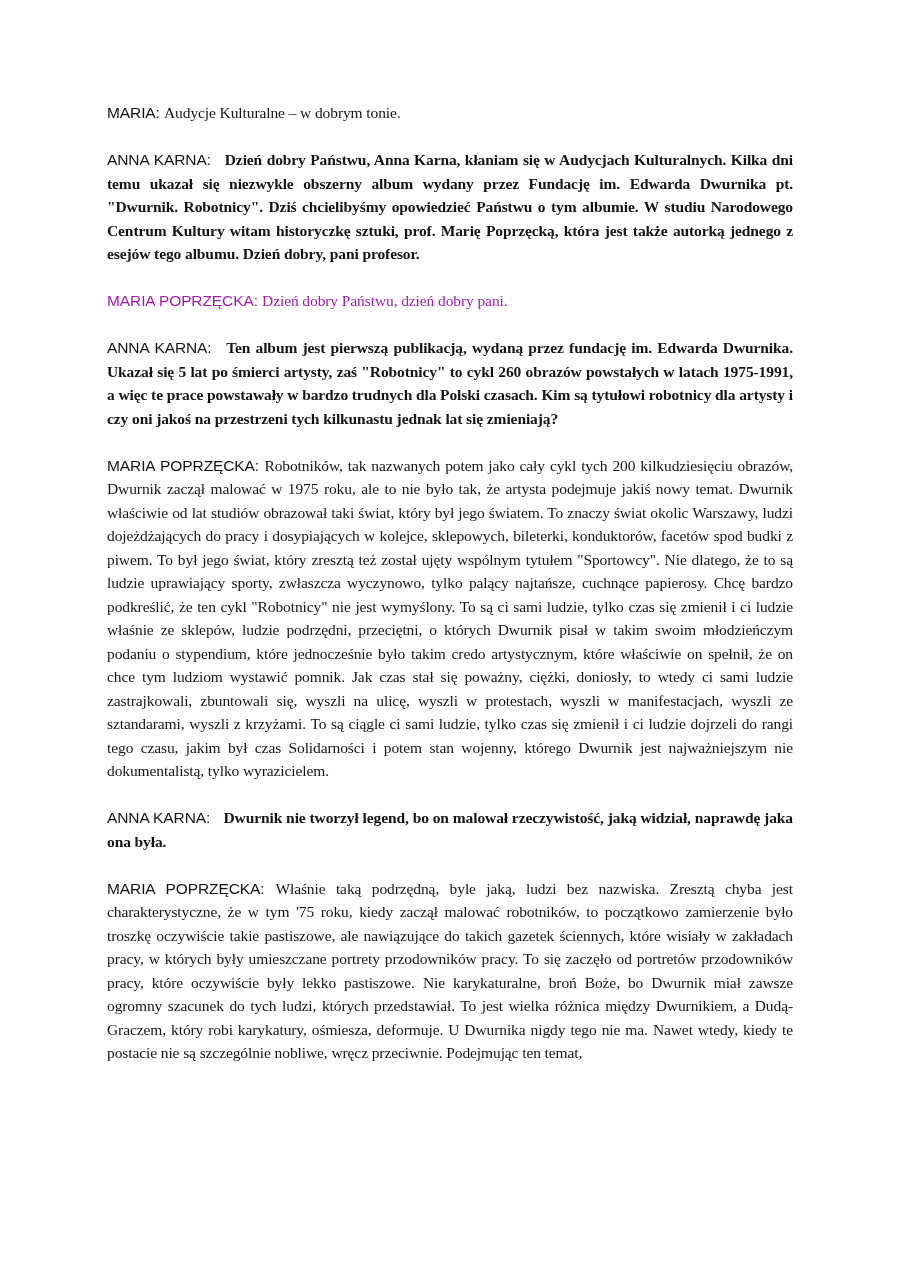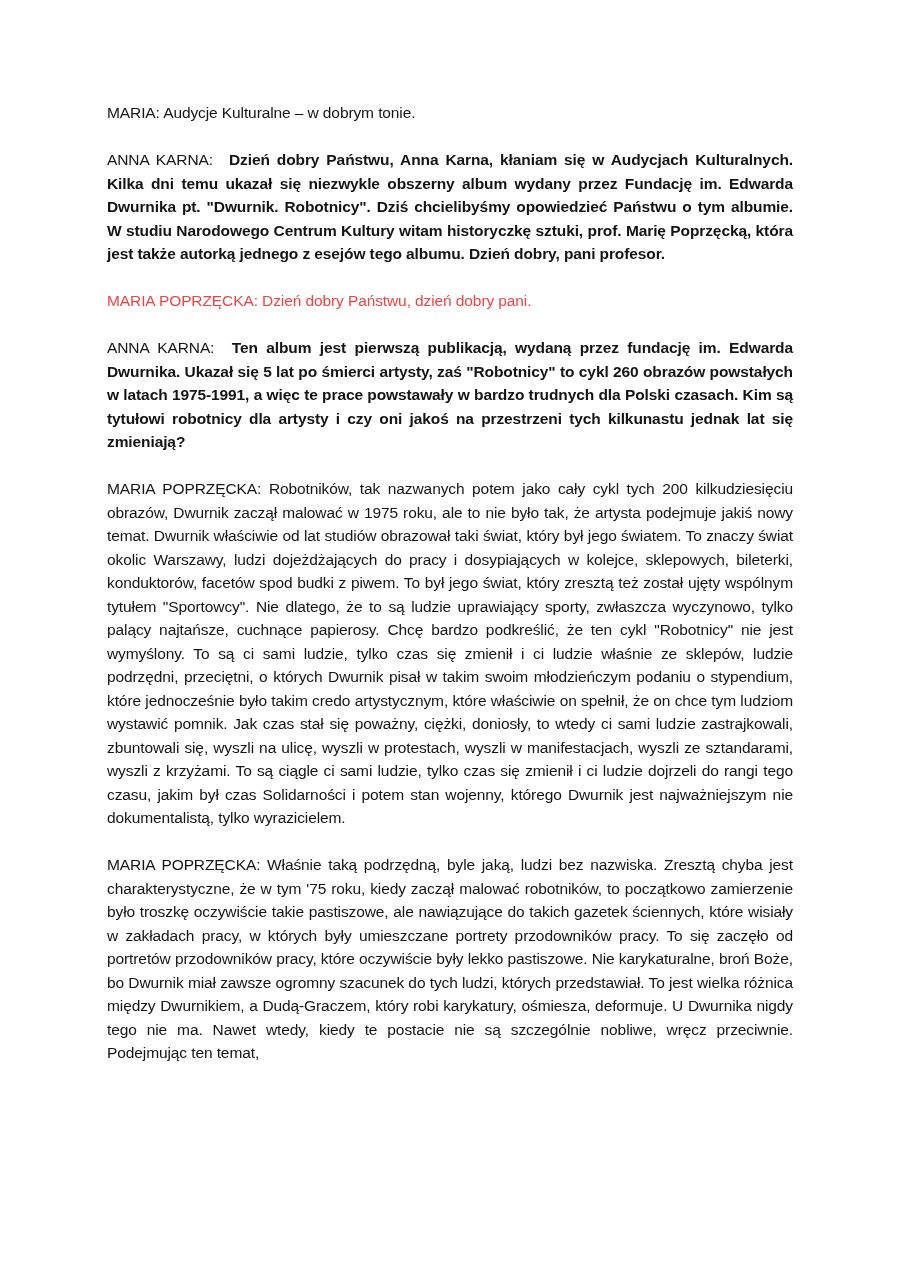--- a/index.html
+++ b/index.html
@@ -27,37 +27,39 @@
     color: #141414;
     text-align: justify;
     margin: 0 0 23.5px 0;
     letter-spacing: -0.1px;
   }
   p.para .speaker {
     font-weight: normal;
   }
   p.para .speech {
     font-weight: normal;
+    font-family: Liberation Serif, serif;
   }
   p.para.bold .speech {
     font-weight: bold;
     margin-left: 9px;
   }
 </style>
 </head>
 <body>
 
 <main class="page" style="background: rgb(255, 255, 255);">
   <section class="transcript">
   <p class="para" style="color: rgb(20, 20, 20);"><span class="speaker">MARIA:</span><span> </span><span class="speech">Audycje Kulturalne – w dobrym tonie.</span></p>
 
   <p class="para bold" style="color: rgb(20, 20, 20);"><span class="speaker">ANNA KARNA:</span><span> </span><span class="speech">Dzień dobry Państwu, Anna Karna, kłaniam się w Audycjach Kulturalnych. Kilka dni temu ukazał się niezwykle obszerny album wydany przez Fundację im. Edwarda Dwurnika pt. "Dwurnik. Robotnicy". Dziś chcielibyśmy opowiedzieć Państwu o tym albumie. W studiu Narodowego Centrum Kultury witam historyczkę sztuki, prof. Marię Poprzęcką, która jest także autorką jednego z esejów tego albumu. Dzień dobry, pani profesor.</span></p>
 
-  <p class="para" style="color: #ef4444;"><span class="speaker">MARIA POPRZĘCKA:</span><span> </span><span class="speech">Dzień dobry Państwu, dzień dobry pani.</span></p>
+  <p class="para" style="color: #a21caf;"><span class="speaker">MARIA POPRZĘCKA:</span><span> </span><span class="speech">Dzień dobry Państwu, dzień dobry pani.</span></p>
 
   <p class="para bold" style="color: rgb(20, 20, 20);"><span class="speaker">ANNA KARNA:</span><span> </span><span class="speech">Ten album jest pierwszą publikacją, wydaną przez fundację im. Edwarda Dwurnika. Ukazał się 5 lat po śmierci artysty, zaś "Robotnicy" to cykl 260 obrazów powstałych w latach 1975-1991, a więc te prace powstawały w bardzo trudnych dla Polski czasach. Kim są tytułowi robotnicy dla artysty i czy oni jakoś na przestrzeni tych kilkunastu jednak lat się zmieniają?</span></p>
 
   <p class="para" style="color: rgb(20, 20, 20);"><span class="speaker">MARIA POPRZĘCKA:</span><span> </span><span class="speech">Robotników, tak nazwanych potem jako cały cykl tych 200 kilkudziesięciu obrazów, Dwurnik zaczął malować w 1975 roku, ale to nie było tak, że artysta podejmuje jakiś nowy temat. Dwurnik właściwie od lat studiów obrazował taki świat, który był jego światem. To znaczy świat okolic Warszawy, ludzi dojeżdżających do pracy i dosypiających w kolejce, sklepowych, bileterki, konduktorów, facetów spod budki z piwem. To był jego świat, który zresztą też został ujęty wspólnym tytułem "Sportowcy". Nie dlatego, że to są ludzie uprawiający sporty, zwłaszcza wyczynowo, tylko palący najtańsze, cuchnące papierosy. Chcę bardzo podkreślić, że ten cykl "Robotnicy" nie jest wymyślony. To są ci sami ludzie, tylko czas się zmienił i ci ludzie właśnie ze sklepów, ludzie podrzędni, przeciętni, o których Dwurnik pisał w takim swoim młodzieńczym podaniu o stypendium, które jednocześnie było takim credo artystycznym, które właściwie on spełnił, że on chce tym ludziom wystawić pomnik. Jak czas stał się poważny, ciężki, doniosły, to wtedy ci sami ludzie zastrajkowali, zbuntowali się, wyszli na ulicę, wyszli w protestach, wyszli w manifestacjach, wyszli ze sztandarami, wyszli z krzyżami. To są ciągle ci sami ludzie, tylko czas się zmienił i ci ludzie dojrzeli do rangi tego czasu, jakim był czas Solidarności i potem stan wojenny, którego Dwurnik jest najważniejszym nie dokumentalistą, tylko wyrazicielem.</span></p>
 
+  <p class="para bold" style="color: rgb(20, 20, 20);"><span class="speaker">ANNA KARNA:</span><span> </span><span class="speech">Dwurnik nie tworzył legend, bo on malował rzeczywistość, jaką widział, naprawdę jaka ona była.</span></p>
 
   <p class="para" style="color: rgb(20, 20, 20);"><span class="speaker">MARIA POPRZĘCKA:</span><span> </span><span class="speech">Właśnie taką podrzędną, byle jaką, ludzi bez nazwiska. Zresztą chyba jest charakterystyczne, że w tym '75 roku, kiedy zaczął malować robotników, to początkowo zamierzenie było troszkę oczywiście takie pastiszowe, ale nawiązujące do takich gazetek ściennych, które wisiały w zakładach pracy, w których były umieszczane portrety przodowników pracy. To się zaczęło od portretów przodowników pracy, które oczywiście były lekko pastiszowe. Nie karykaturalne, broń Boże, bo Dwurnik miał zawsze ogromny szacunek do tych ludzi, których przedstawiał. To jest wielka różnica między Dwurnikiem, a Dudą-Graczem, który robi karykatury, ośmiesza, deformuje. U Dwurnika nigdy tego nie ma. Nawet wtedy, kiedy te postacie nie są szczególnie nobliwe, wręcz przeciwnie. Podejmując ten temat,</span></p>
 </section>
 </main>
 
 </body></html>

